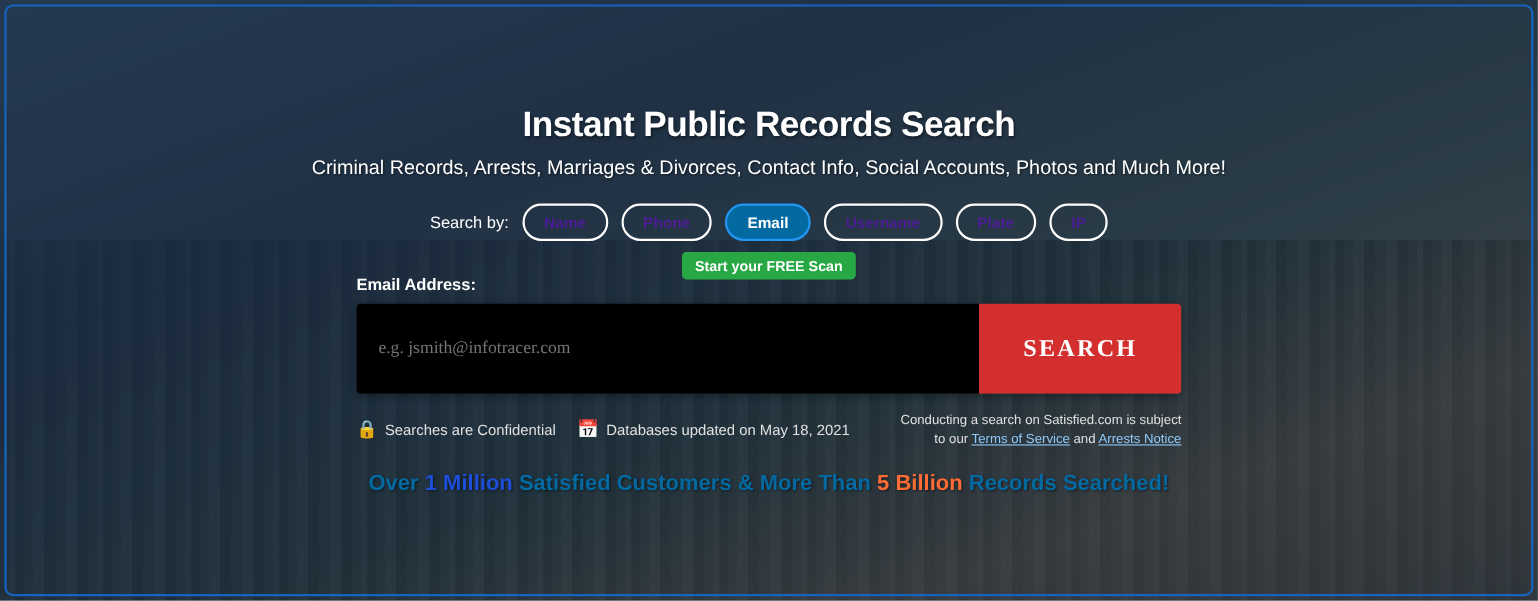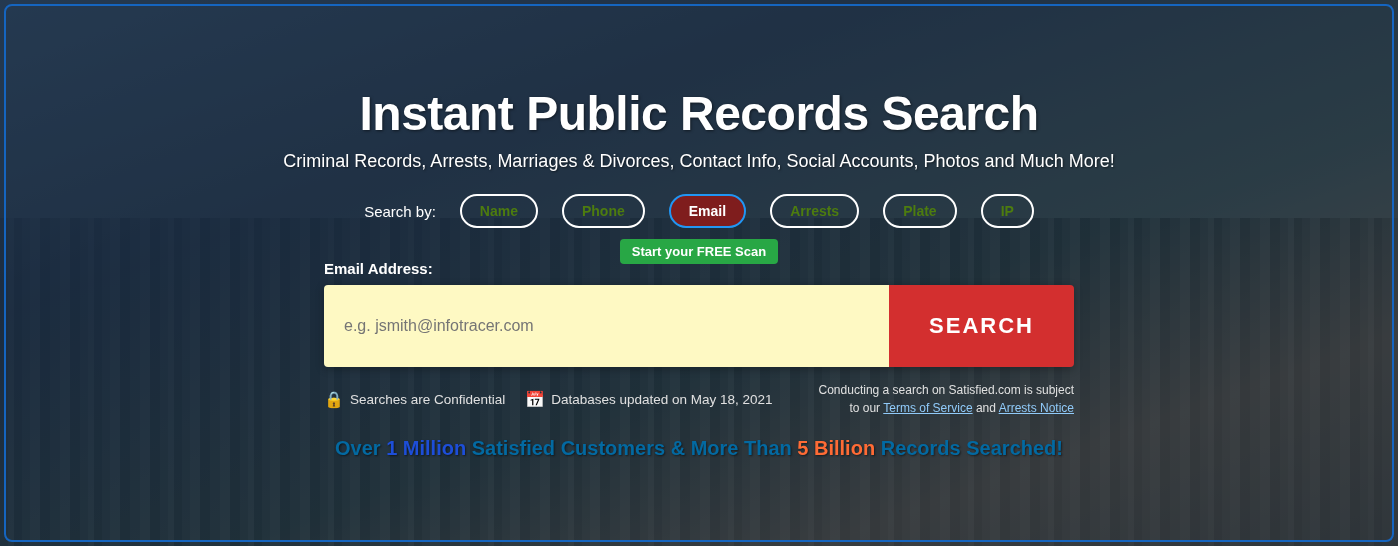--- a/index.html
+++ b/index.html
@@ -81,64 +81,64 @@
       z-index: 2;
       width: 100%;
       display: flex;
       flex-direction: column;
       align-items: center;
       padding: 0 20px;
     }
 
     .main-title {
       color: #ffffff;
-      font-size: 48px;
+      font-size: 32px;
       font-weight: 900;
       margin-bottom: 10px;
       text-shadow: 1px 1px 3px rgba(0,0,0,0.5);
       letter-spacing: -0.5px;
     }
 
     .subtitle {
       color: #ffffff;
       font-size: 18px;
       font-weight: 400;
       margin-bottom: 22px;
       text-shadow: 1px 1px 2px rgba(0,0,0,0.5);
     }
 
     .search-tabs {
       display: flex;
       align-items: center;
-      gap: 24px;
+      gap: 12px;
       margin-bottom: 14px;
       flex-wrap: wrap;
       justify-content: center;
     }
 
     .search-by-label {
       color: #ffffff;
       font-size: 15px;
       font-weight: 500;
     }
 
     .tab-btn {
       padding: 7px 18px;
       border-radius: 50px;
       border: 2px solid #ffffff;
       background: transparent;
-      color: #4d7c0f;
+      color: #4c1d95;
       font-size: 14px;
       font-weight: 600;
       cursor: pointer;
       transition: all 0.2s;
     }
 
     .tab-btn.active {
-      background: #7f1d1d;
+      background: #0369a1;
       border-color: #2196f3;
       color: #ffffff;
     }
 
     .free-scan-badge {
       background: #28a745;
       color: #ffffff;
       font-size: 13px;
       font-weight: 700;
       padding: 5px 12px;
@@ -170,34 +170,36 @@
       box-shadow: 0 2px 8px rgba(0,0,0,0.3);
       margin-bottom: 14px;
     }
 
     .search-input {
       flex: 1;
       padding: 32px 20px;
       font-size: 16px;
       border: none;
       outline: none;
-      background: #fef9c3;
+      background: #000000;
       color: #888;
+      font-family: Liberation Serif, serif;
     }
 
     .search-btn {
       background: #d32f2f;
       color: #ffffff;
       border: none;
       padding: 16px 40px;
       font-size: 22px;
       font-weight: 900;
       cursor: pointer;
       letter-spacing: 2px;
       text-transform: uppercase;
+      font-family: Liberation Serif, serif;
     }
 
     .meta-row {
       display: flex;
       align-items: center;
       justify-content: space-between;
       width: 750px;
       max-width: 90%;
       margin-bottom: 20px;
     }
@@ -273,21 +275,21 @@
 
   <div class="content">
     <h1 class="main-title">Instant Public Records Search</h1>
     <p class="subtitle">Criminal Records, Arrests, Marriages &amp; Divorces, Contact Info, Social Accounts, Photos and Much More!</p>
 
     <div class="search-tabs">
       <span class="search-by-label">Search by:</span>
       <button class="tab-btn">Name</button>
       <button class="tab-btn">Phone</button>
       <button class="tab-btn active">Email</button>
-      <button class="tab-btn">Arrests</button>
+      <button class="tab-btn">Username</button>
       <button class="tab-btn">Plate</button>
       <button class="tab-btn">IP</button>
     </div>
 
     <div class="search-section">
       <span class="free-scan-badge">Start your FREE Scan</span>
       <label class="email-label">Email Address:</label>
 
       <div class="search-bar">
         <input type="text" class="search-input" placeholder="e.g. jsmith@infotracer.com" style="">

